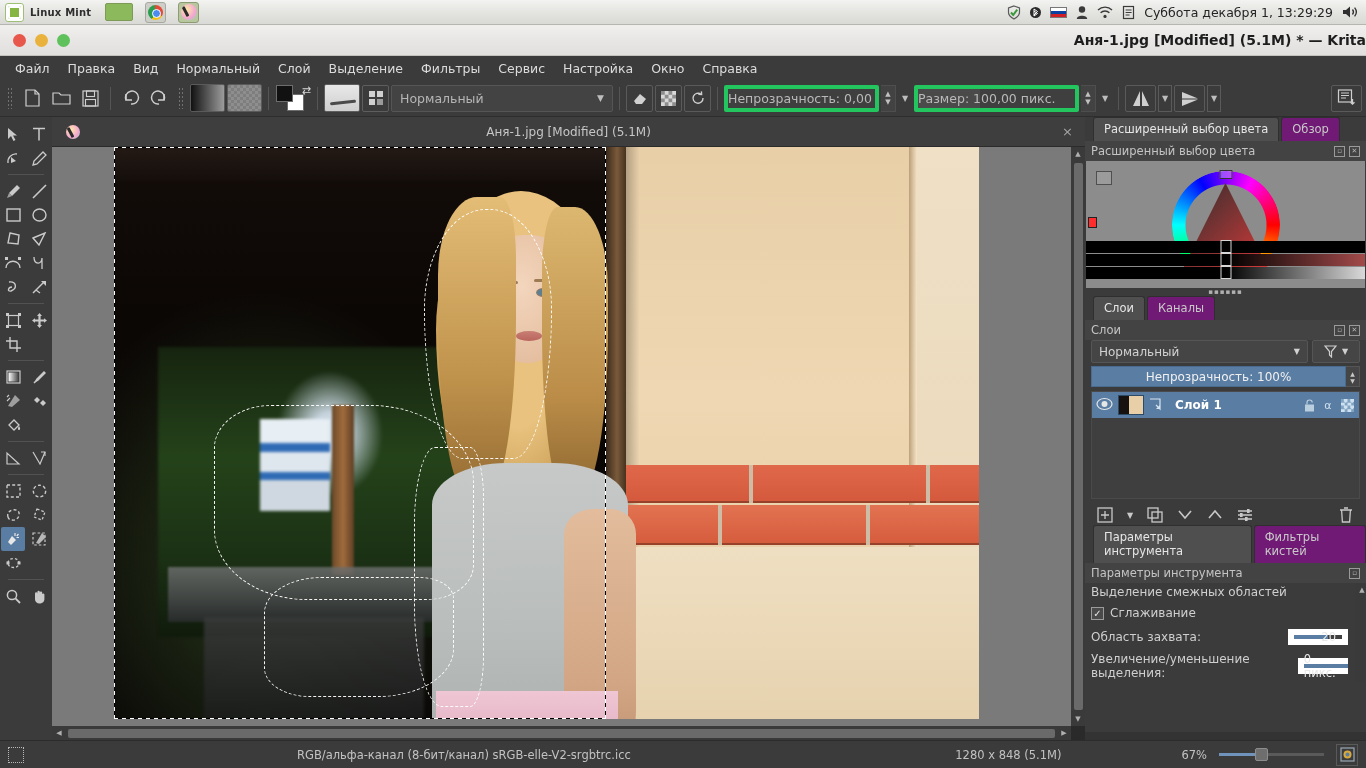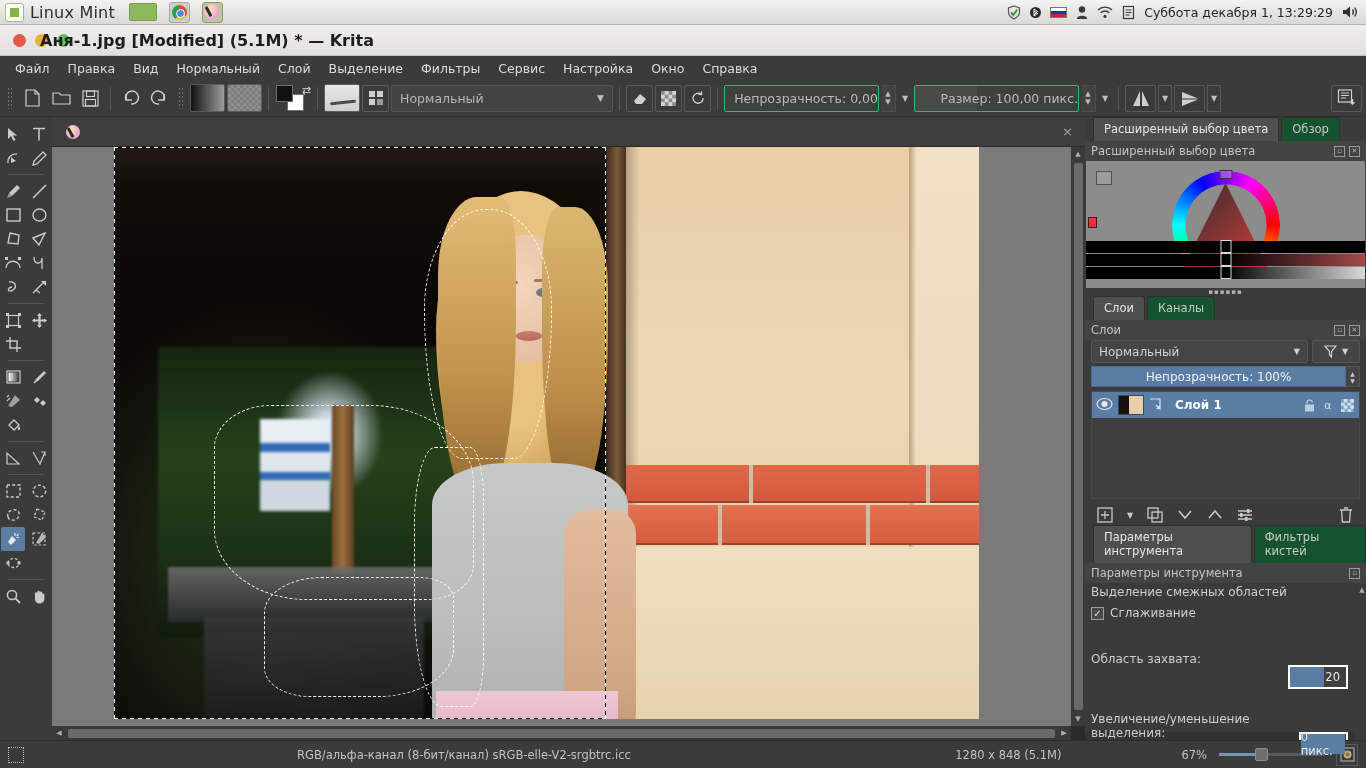--- a/index.html
+++ b/index.html
@@ -23,21 +23,21 @@
     width: 19px; height: 19px; border-radius: 3px;
     background: #fff; border: 1px solid #9fbf78;
     display: flex; align-items: center; justify-content: center;
     position: relative;
   }
   .mint-logo::after {
     content: ""; width: 13px; height: 13px; border-radius: 2px;
     background: #86b544;
     box-shadow: inset 0 0 0 2px #fff;
   }
-  .mint-label { font-weight: normal; font-size: 16px; letter-spacing: .2px; }
+  .mint-label { font-weight: bold; font-size: 10px; letter-spacing: .2px; }
   .win-btn {
     width: 28px; height: 18px; border-radius: 2px; margin-left: 8px;
     border: 1px solid #7d9a58; background: #8cb95c;
   }
   .task-icon {
     width: 21px; height: 21px; margin-left: 6px; border-radius: 3px;
     display: flex; align-items: center; justify-content: center;
     background: #cfcfc9; border: 1px solid #a8a8a2;
   }
   .task-icon.active { background: #b8c79e; border-color: #8c9b74; }
@@ -77,22 +77,22 @@
     background: linear-gradient(to bottom, #f0efee 0%, #e0dfdd 100%);
     border-bottom: 1px solid #c3c2bf;
     display: flex; align-items: center;
   }
   .traffic { display: flex; gap: 9px; padding-left: 13px; }
   .dot { width: 13px; height: 13px; border-radius: 50%; }
   .dot.red { background: #e8574b; }
   .dot.yellow { background: #e9b23c; }
   .dot.green { background: #5ec15c; }
   .win-title {
-    position: absolute; left: 0; right: 0; text-align: left;
-    font-size: 16px; font-weight: bold; color: #1d1d1d; margin-left: 40px;
+    position: absolute; left: 0; right: 0; text-align: right;
+    font-size: 14px; font-weight: bold; color: #1d1d1d; margin-left: 40px;
   }
 
   
   .menu-bar {
     position: absolute; left: 0; top: 56px; width: 1366px; height: 24px;
     background: #3b3b3b; display: flex; align-items: center; padding-left: 6px;
   }
   .menu-item {
     font-size: 12.5px; color: #dcdcdc; padding: 3px 9px; cursor: default; white-space: nowrap;
   }
@@ -129,23 +129,23 @@
     content: ""; position: absolute; left: 5px; top: 16px; width: 26px; height: 3px;
     background: #4b4b4b; border-radius: 2px; transform: rotate(-6deg);
   }
   .combo {
     height: 27px; border: 1px solid #555; border-radius: 2px; background: #434343;
     color: #b6b6b6; font-size: 12.5px; display: flex; align-items: center;
     padding: 0 8px; position: relative;
   }
   .combo .caret { margin-left: auto; padding-left: 10px; color: #bdbdbd; font-size: 9px; }
   .slider-field {
-    height: 27px; border: 1px solid #22c55e; border-radius: 2px; background: #3f3f3f;
+    height: 27px; border: 4px solid #22c55e; border-radius: 2px; background: #3f3f3f;
     color: #b9b9b9; font-size: 12.5px; display: flex; align-items: center;
-    justify-content: flex-end; position: relative; overflow: hidden;
+    justify-content: flex-start; position: relative; overflow: hidden;
   }
   .slider-field .fill { position: absolute; left: 0; top: 0; bottom: 0; background: #4a4a4a; }
   .slider-field span { position: relative; z-index: 2; }
   .spin {
     width: 15px; height: 27px; background: #424242; border: 1px solid #4e4e4e; border-left: none;
     display: flex; flex-direction: column; align-items: center; justify-content: center;
     color: #c0c0c0; font-size: 7px; line-height: 8px;
   }
   .mini-caret { width: 14px; height: 27px; display: flex; align-items: center; justify-content: center;
     color: #bdbdbd; font-size: 8px; }
@@ -323,21 +323,21 @@
   .sb-thumb-h { flex: 1; height: 9px; margin: 0 2px; background: #6a6a6a; border-radius: 2px; }
   .sb-thumb-v { flex: 1; width: 9px; margin: 2px 0; background: #6a6a6a; border-radius: 2px; }
 
   
   .right-dock {
     position: absolute; right: 0; top: 117px; width: 281px; bottom: 36px; background: #3b3b3b;
   }
   .dock-tabs { display: flex; align-items: flex-end; height: 24px; padding-left: 8px; gap: 2px; }
   .dock-tab {
     font-size: 11.5px; color: #c9c9c9; padding: 4px 10px 5px 10px;
-    background: #14532d; border: 1px solid #2f2f2f; border-bottom: none;
+    background: #701a75; border: 1px solid #2f2f2f; border-bottom: none;
     border-radius: 3px 3px 0 0;
   }
   .dock-tab.active { background: #4f4f4f; color: #e6e6e6; }
   .dock-head {
     display: flex; align-items: center; height: 20px; padding: 0 6px;
     font-size: 11.5px; color: #c4c4c4; background: #434343;
   }
   .dock-head .hicons { margin-left: auto; display: flex; gap: 4px; color: #b4b4b4; font-size: 10px; }
   .hbtn { width: 11px; height: 11px; border: 1px solid #9a9a9a; display:flex; align-items:center; justify-content:center; font-size:7px; }
 
@@ -411,22 +411,22 @@
   .to-row { display: flex; align-items: center; gap: 6px; padding: 2px 0; }
   .to-label { font-size: 12px; color: #cfcfcf; }
   .act-btn {
     width: 21px; height: 21px; border: 1px solid #555; background: #454545;
     display:flex; align-items:center; justify-content:center;
   }
   .act-btn.sel { border-color: #8a8a8a; background: #4e4e4e; }
   .chk { width: 13px; height: 13px; border: 1px solid #9b9b9b; background: #4a4a4a;
     display:flex; align-items:center; justify-content:center; color:#e4e4e4; font-size:10px; }
   .num-field {
-    height: 24px; background: #3f3f3f; border: 2px solid #ffffff; display: flex; align-items: center;
-    justify-content: flex-end; padding-right: 6px; color: #e8e8e8; font-size: 11.5px; position: relative; margin-top: 36px;
+    height: 16px; background: #3f3f3f; border: 6px solid #ffffff; display: flex; align-items: center;
+    justify-content: flex-end; padding-right: 6px; color: #e8e8e8; font-size: 11.5px; position: relative;
   }
   .num-field .nfill { position: absolute; left: 0; top: 0; bottom: 0; background: #5a7da3; }
   .num-field span { position: relative; z-index: 2; }
   .to-scroll-v { position: absolute; right: 0; top: 0; bottom: 0; width: 11px; background: #3a3a3a; }
 
   
   .status-bar {
     position: absolute; left: 0; bottom: 0; width: 1366px; height: 28px;
     background: #3b3b3b; border-top: 1px solid #2c2c2c;
     display: flex; align-items: center; color: #c2c2c2; font-size: 11.5px;
@@ -857,20 +857,21 @@
           </svg>
       </div>
     </div>
   </div>
 
   <div class="canvas-region">
     <div class="doc-tab-bar">
       <div class="doc-tab-icon">
         <div class="krita-glyph" style="width:14px;height:14px;"></div>
       </div>
+      <div class="doc-tab-title">Аня-1.jpg [Modified]  (5.1M)</div>
       <div class="doc-tab-close">×</div>
     </div>
 
     <div class="canvas-scroll">
       <div class="canvas-img">
         <div class="ph-dark"></div>
         <div class="ph-ceiling"></div>
         <div class="ph-window"></div>
         <div class="ph-bldg"></div>
         <div class="ph-trunk"></div>

